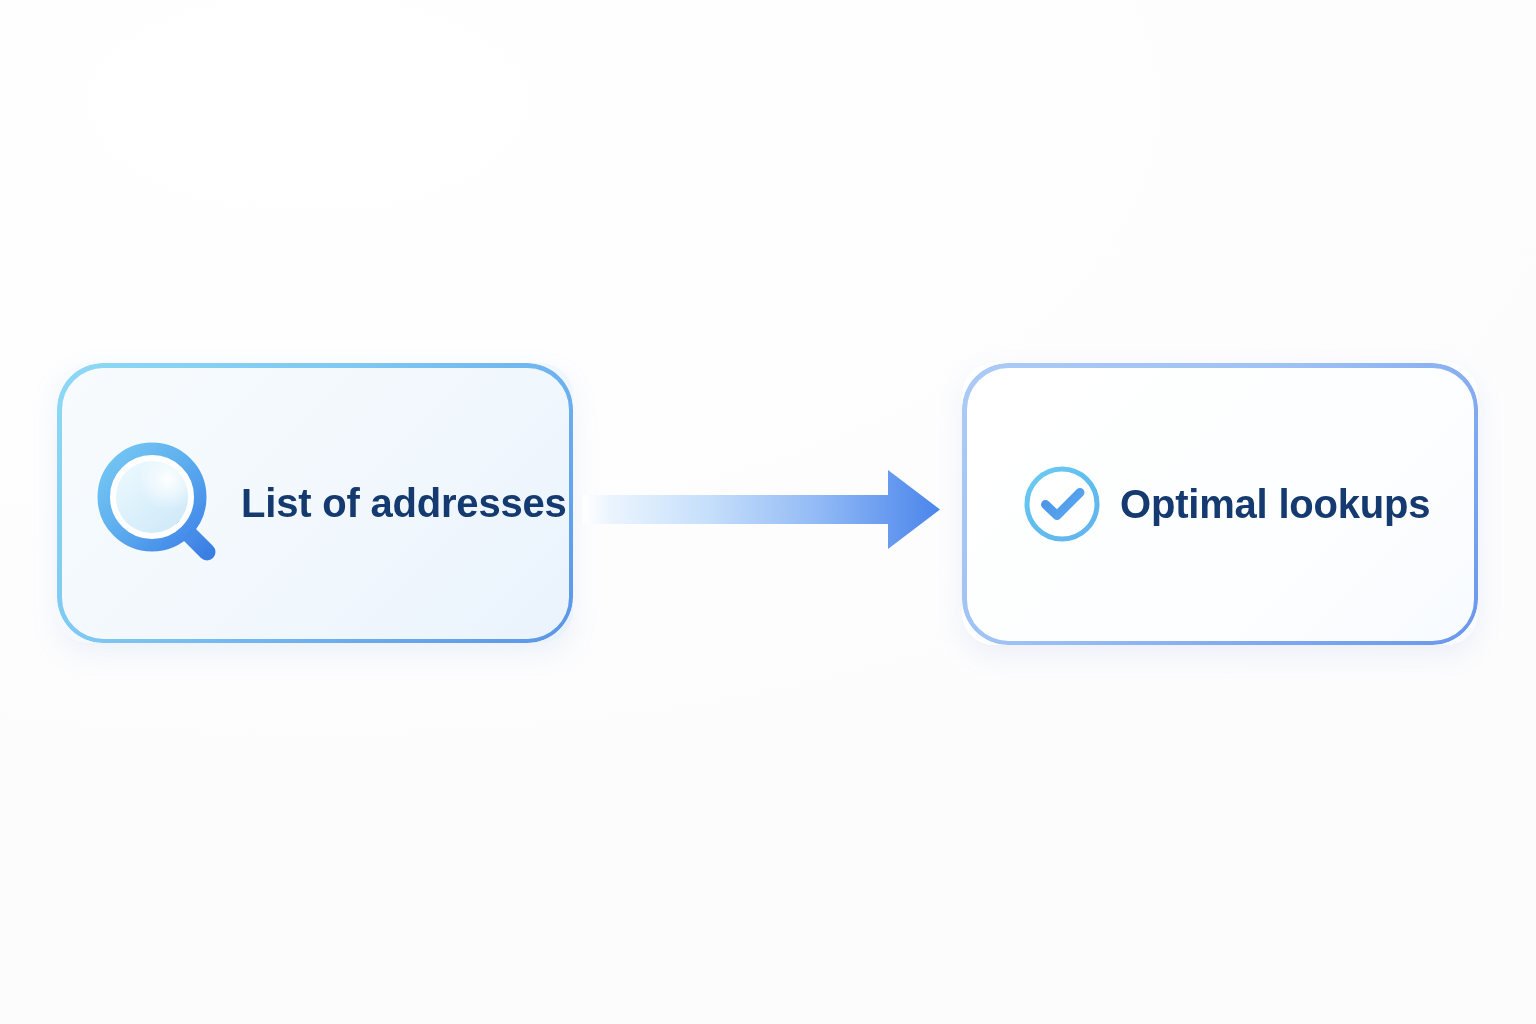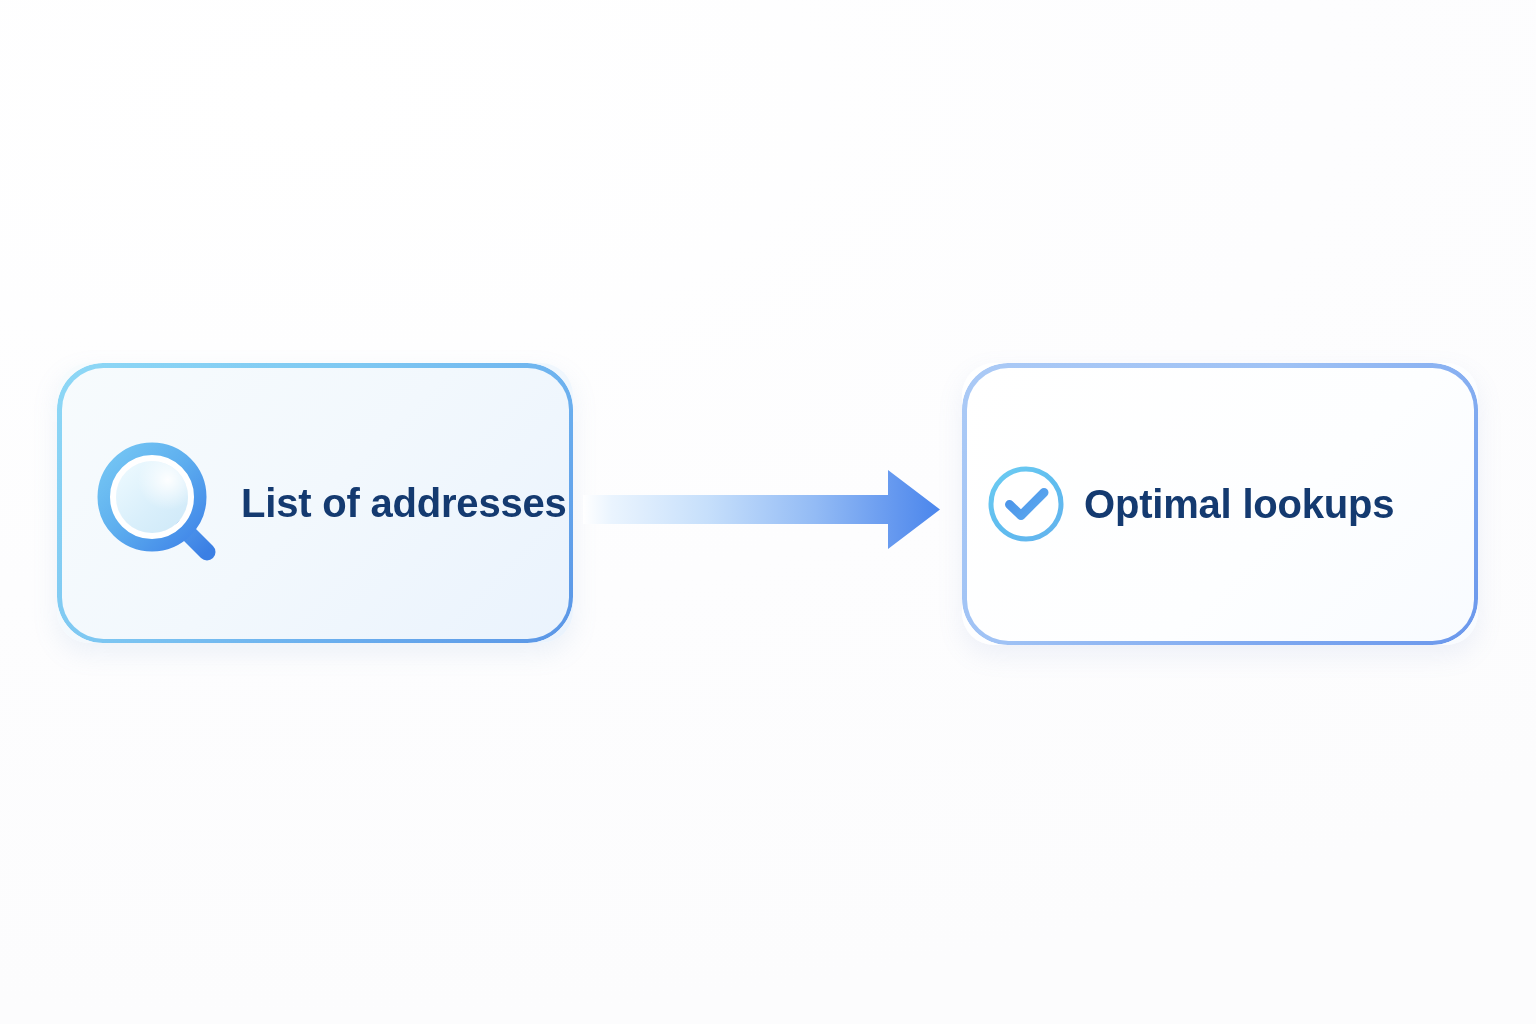--- a/index.html
+++ b/index.html
@@ -65,21 +65,21 @@
       linear-gradient(#000 0 0);
     mask-composite: exclude;
     pointer-events: none;
   }
 
   .card-target {
     left: 962px;
     top: 363px;
     width: 516px;
     height: 282px;
-    padding-left: 24px;
+    padding-left: 60px;
     background: linear-gradient(135deg, #ffffff 0%, #fdfeff 60%, #f8fbff 100%);
     box-shadow: 0 10px 26px rgba(120, 150, 205, 0.12);
   }
   .card-target::before {
     content: "";
     position: absolute;
     inset: 0;
     border-radius: 46px;
     padding: 4.5px;
     background: linear-gradient(135deg, #abcaf6 0%, #9fc2f5 40%, #7fa9f0 72%, #6a97ec 100%);

